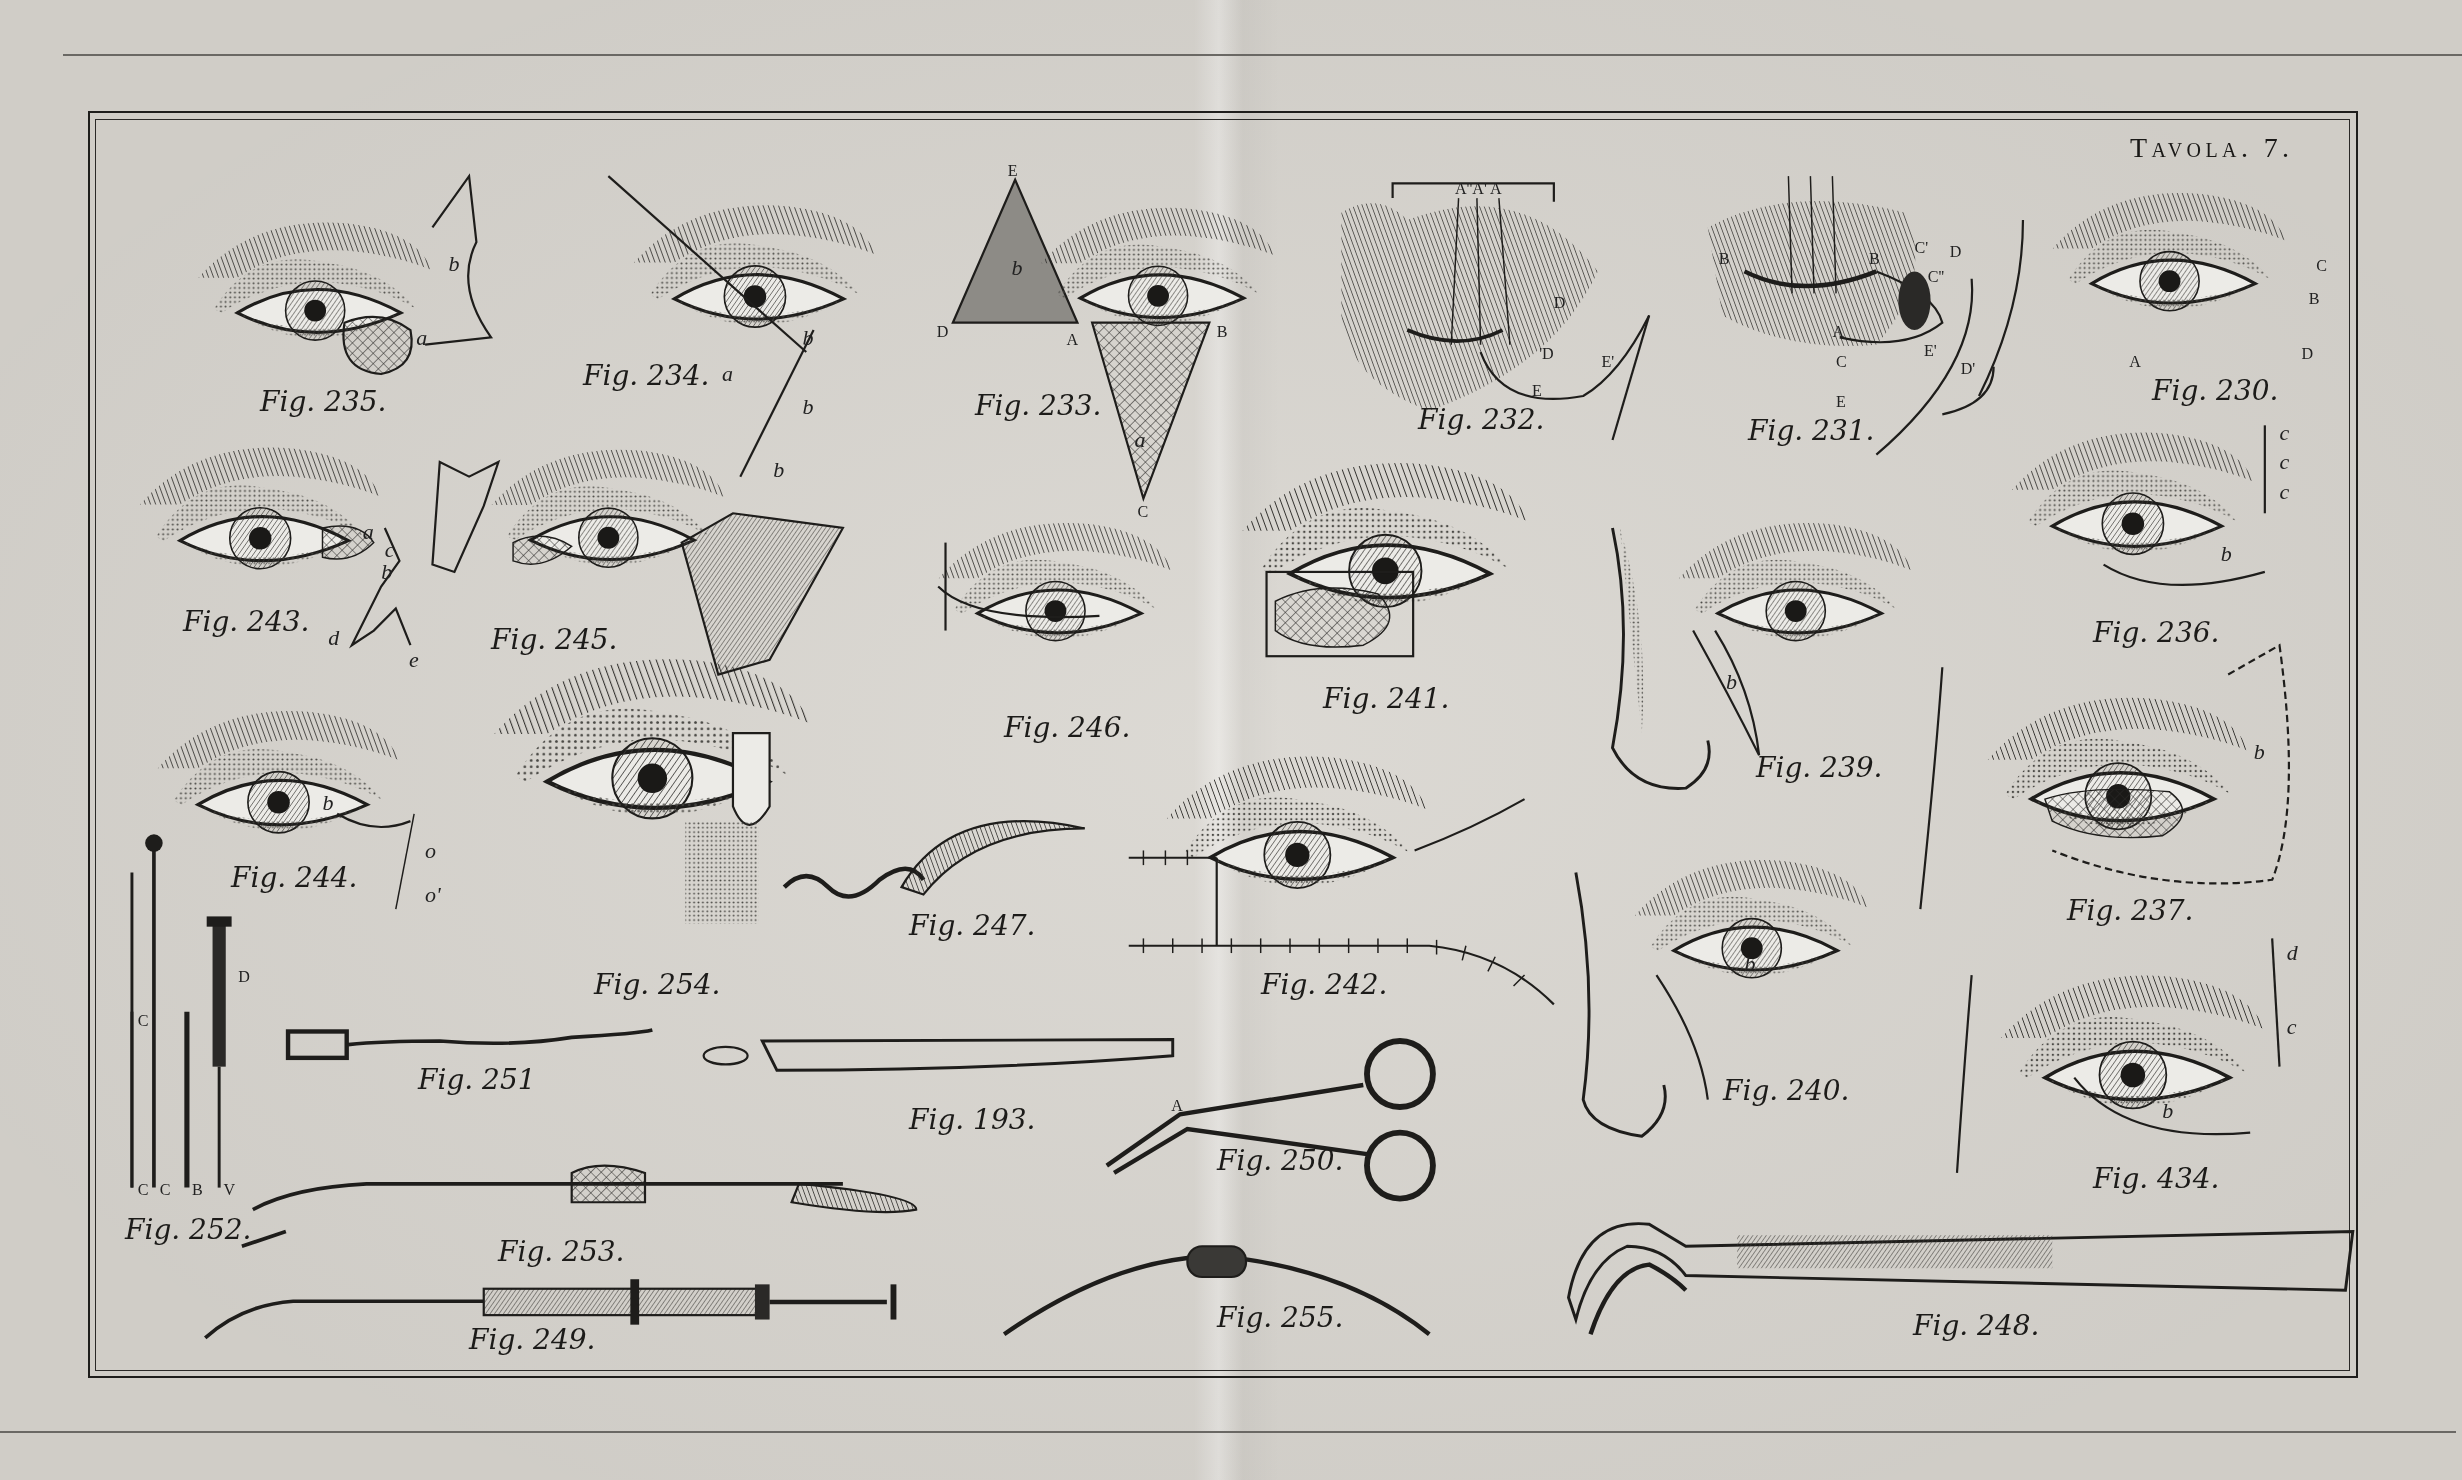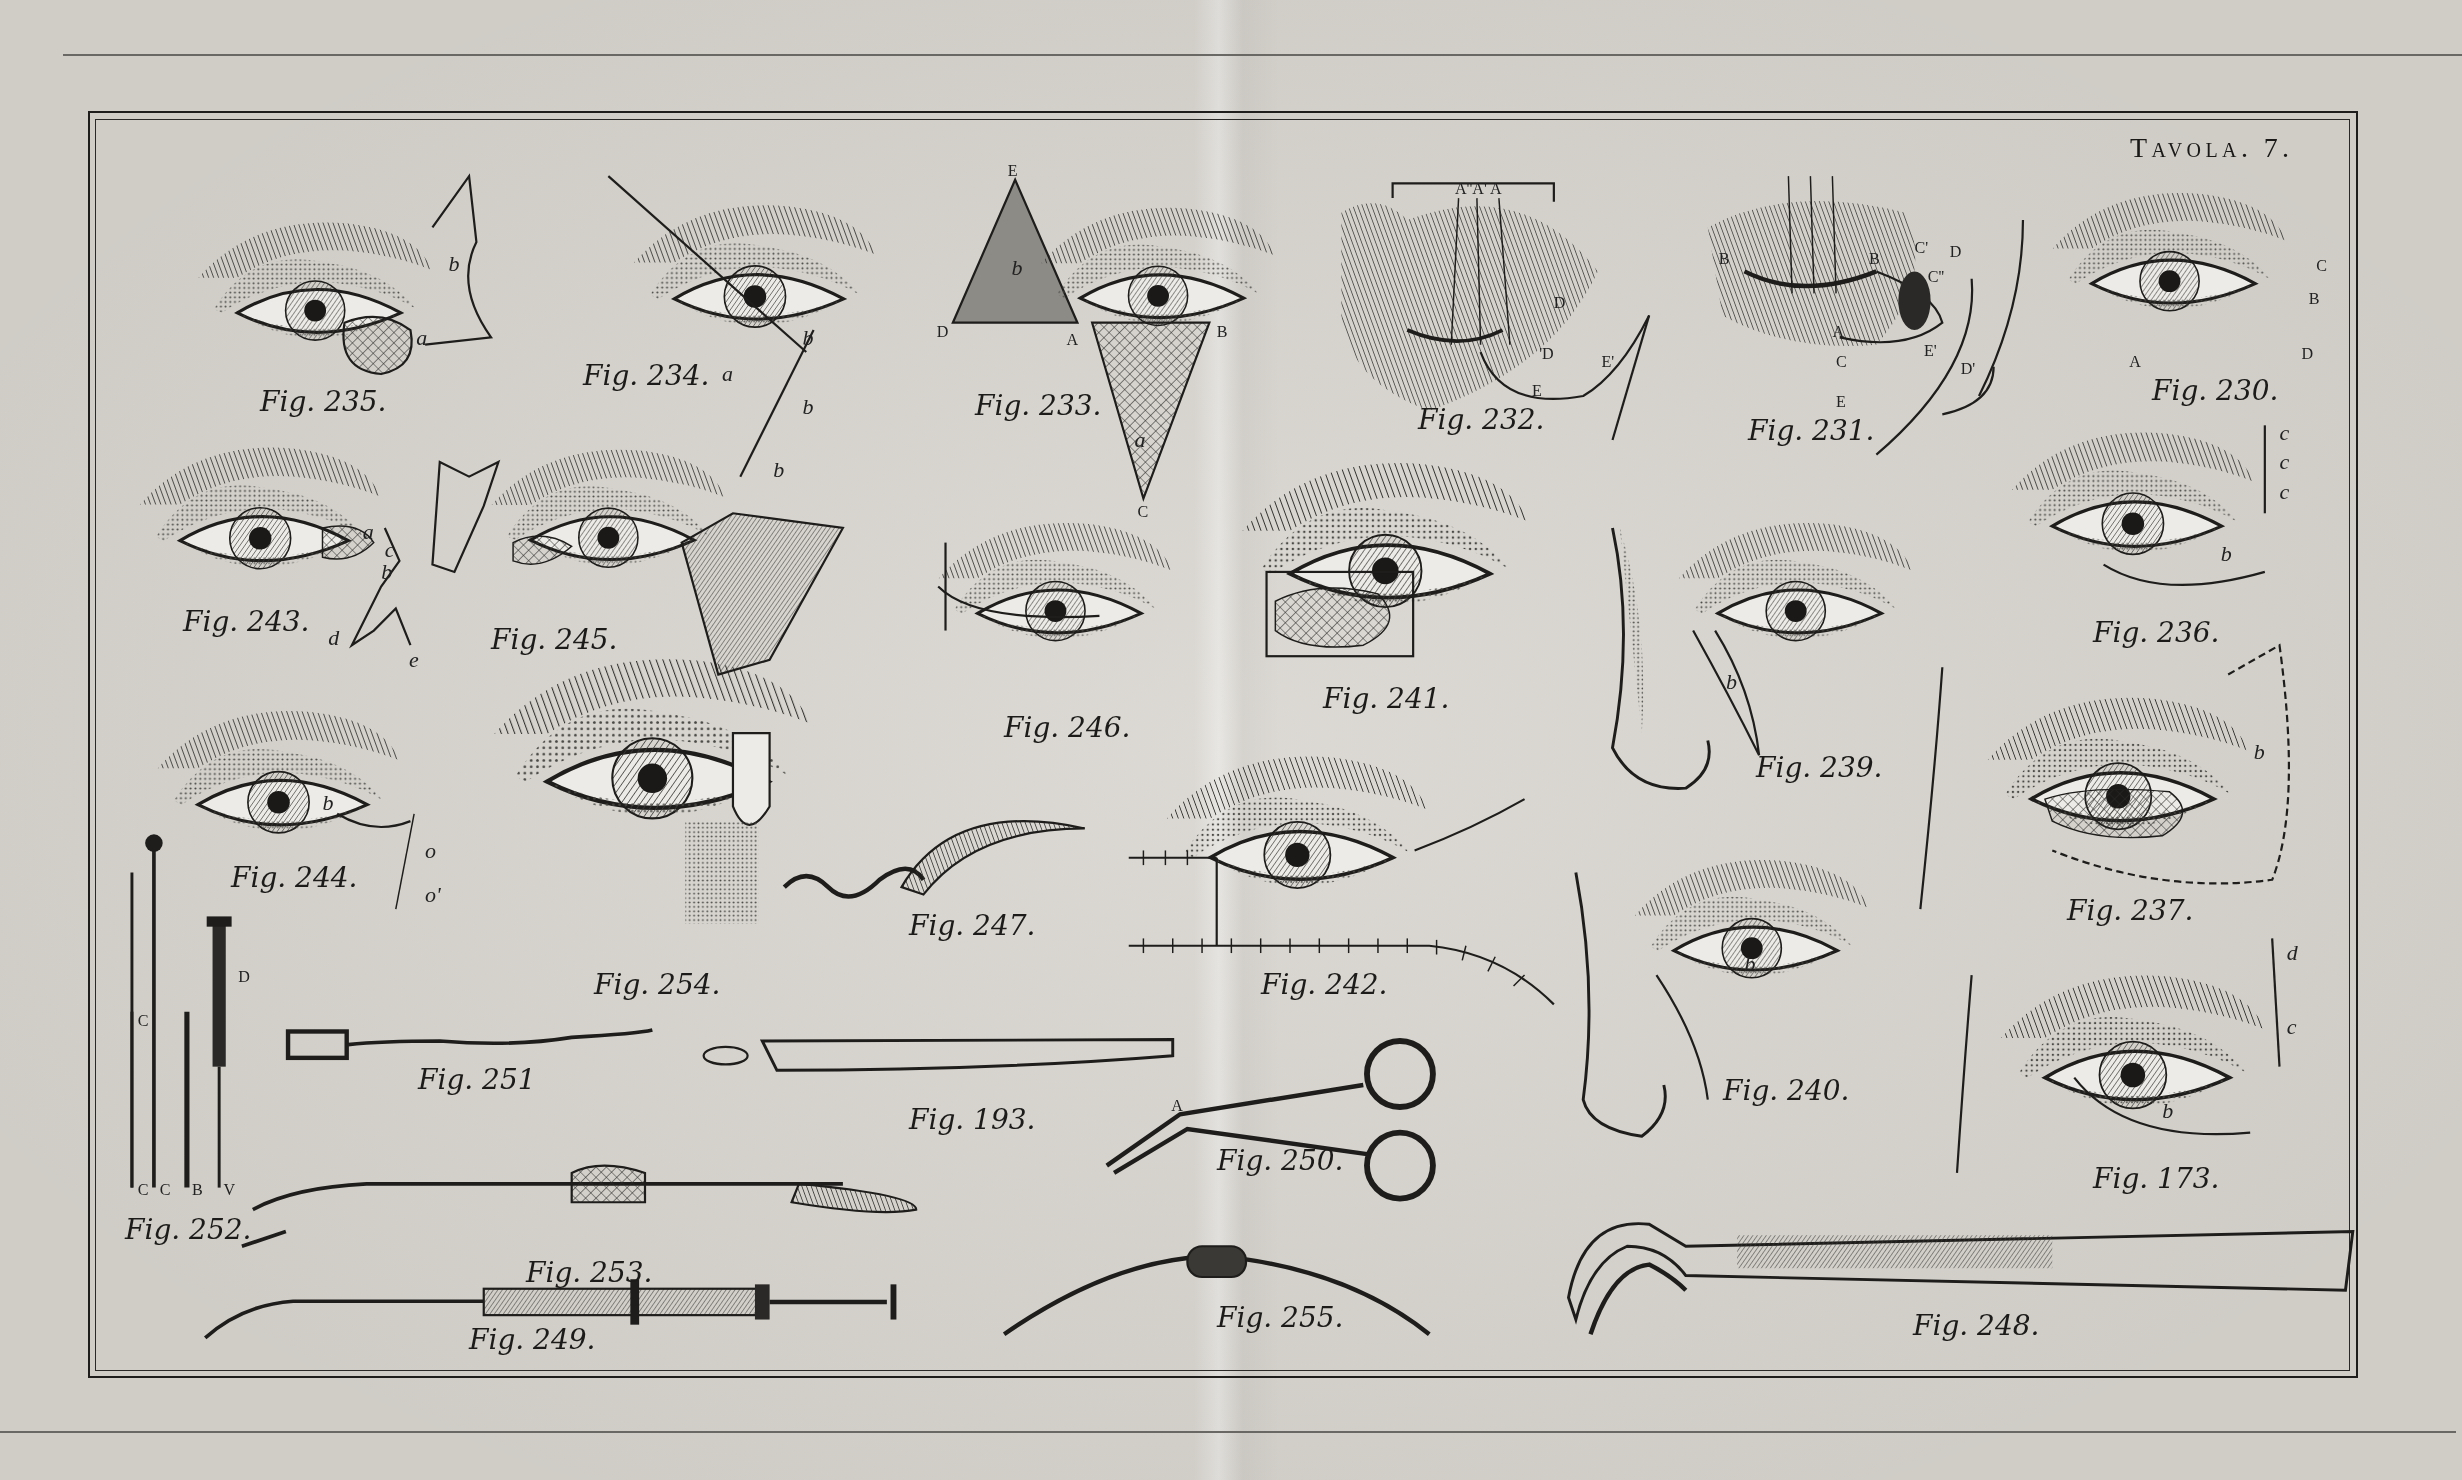--- a/index.html
+++ b/index.html
@@ -327,21 +327,21 @@
 
 <div class="fig-label" style="left:231px; top:861px;">Fig. 244.</div>
 <div class="fig-label" style="left:594px; top:968px;">Fig. 254.</div>
 <div class="fig-label" style="left:1756px; top:751px;">Fig. 239.</div>
 <div class="fig-label" style="left:2067px; top:894px;">Fig. 237.</div>
 <div class="fig-label" style="left:909px; top:909px;">Fig. 247.</div>
 <div class="fig-label" style="left:1261px; top:968px;">Fig. 242.</div>
 
 <div class="fig-label" style="left:125px; top:1213px;">Fig. 252.</div>
 <div class="fig-label" style="left:1723px; top:1074px;">Fig. 240.</div>
-<div class="fig-label" style="left:2093px; top:1162px;">Fig. 173.</div>
+<div class="fig-label" style="left:2093px; top:1162px;">Fig. 434.</div>
 <div class="fig-label" style="left:418px; top:1063px;">Fig. 251</div>
 <div class="fig-label" style="left:909px; top:1103px;">Fig. 193.</div>
 <div class="fig-label" style="left:1217px; top:1144px;">Fig. 250.</div>
-<div class="fig-label" style="left:526px; top:1235px;margin-top:21px;">Fig. 253.</div>
+<div class="fig-label" style="left:498px; top:1235px;">Fig. 253.</div>
 <div class="fig-label" style="left:469px; top:1323px;">Fig. 249.</div>
 <div class="fig-label" style="left:1217px; top:1301px;">Fig. 255.</div>
 <div class="fig-label" style="left:1913px; top:1309px;">Fig. 248.</div>
 
 
 </body></html>

